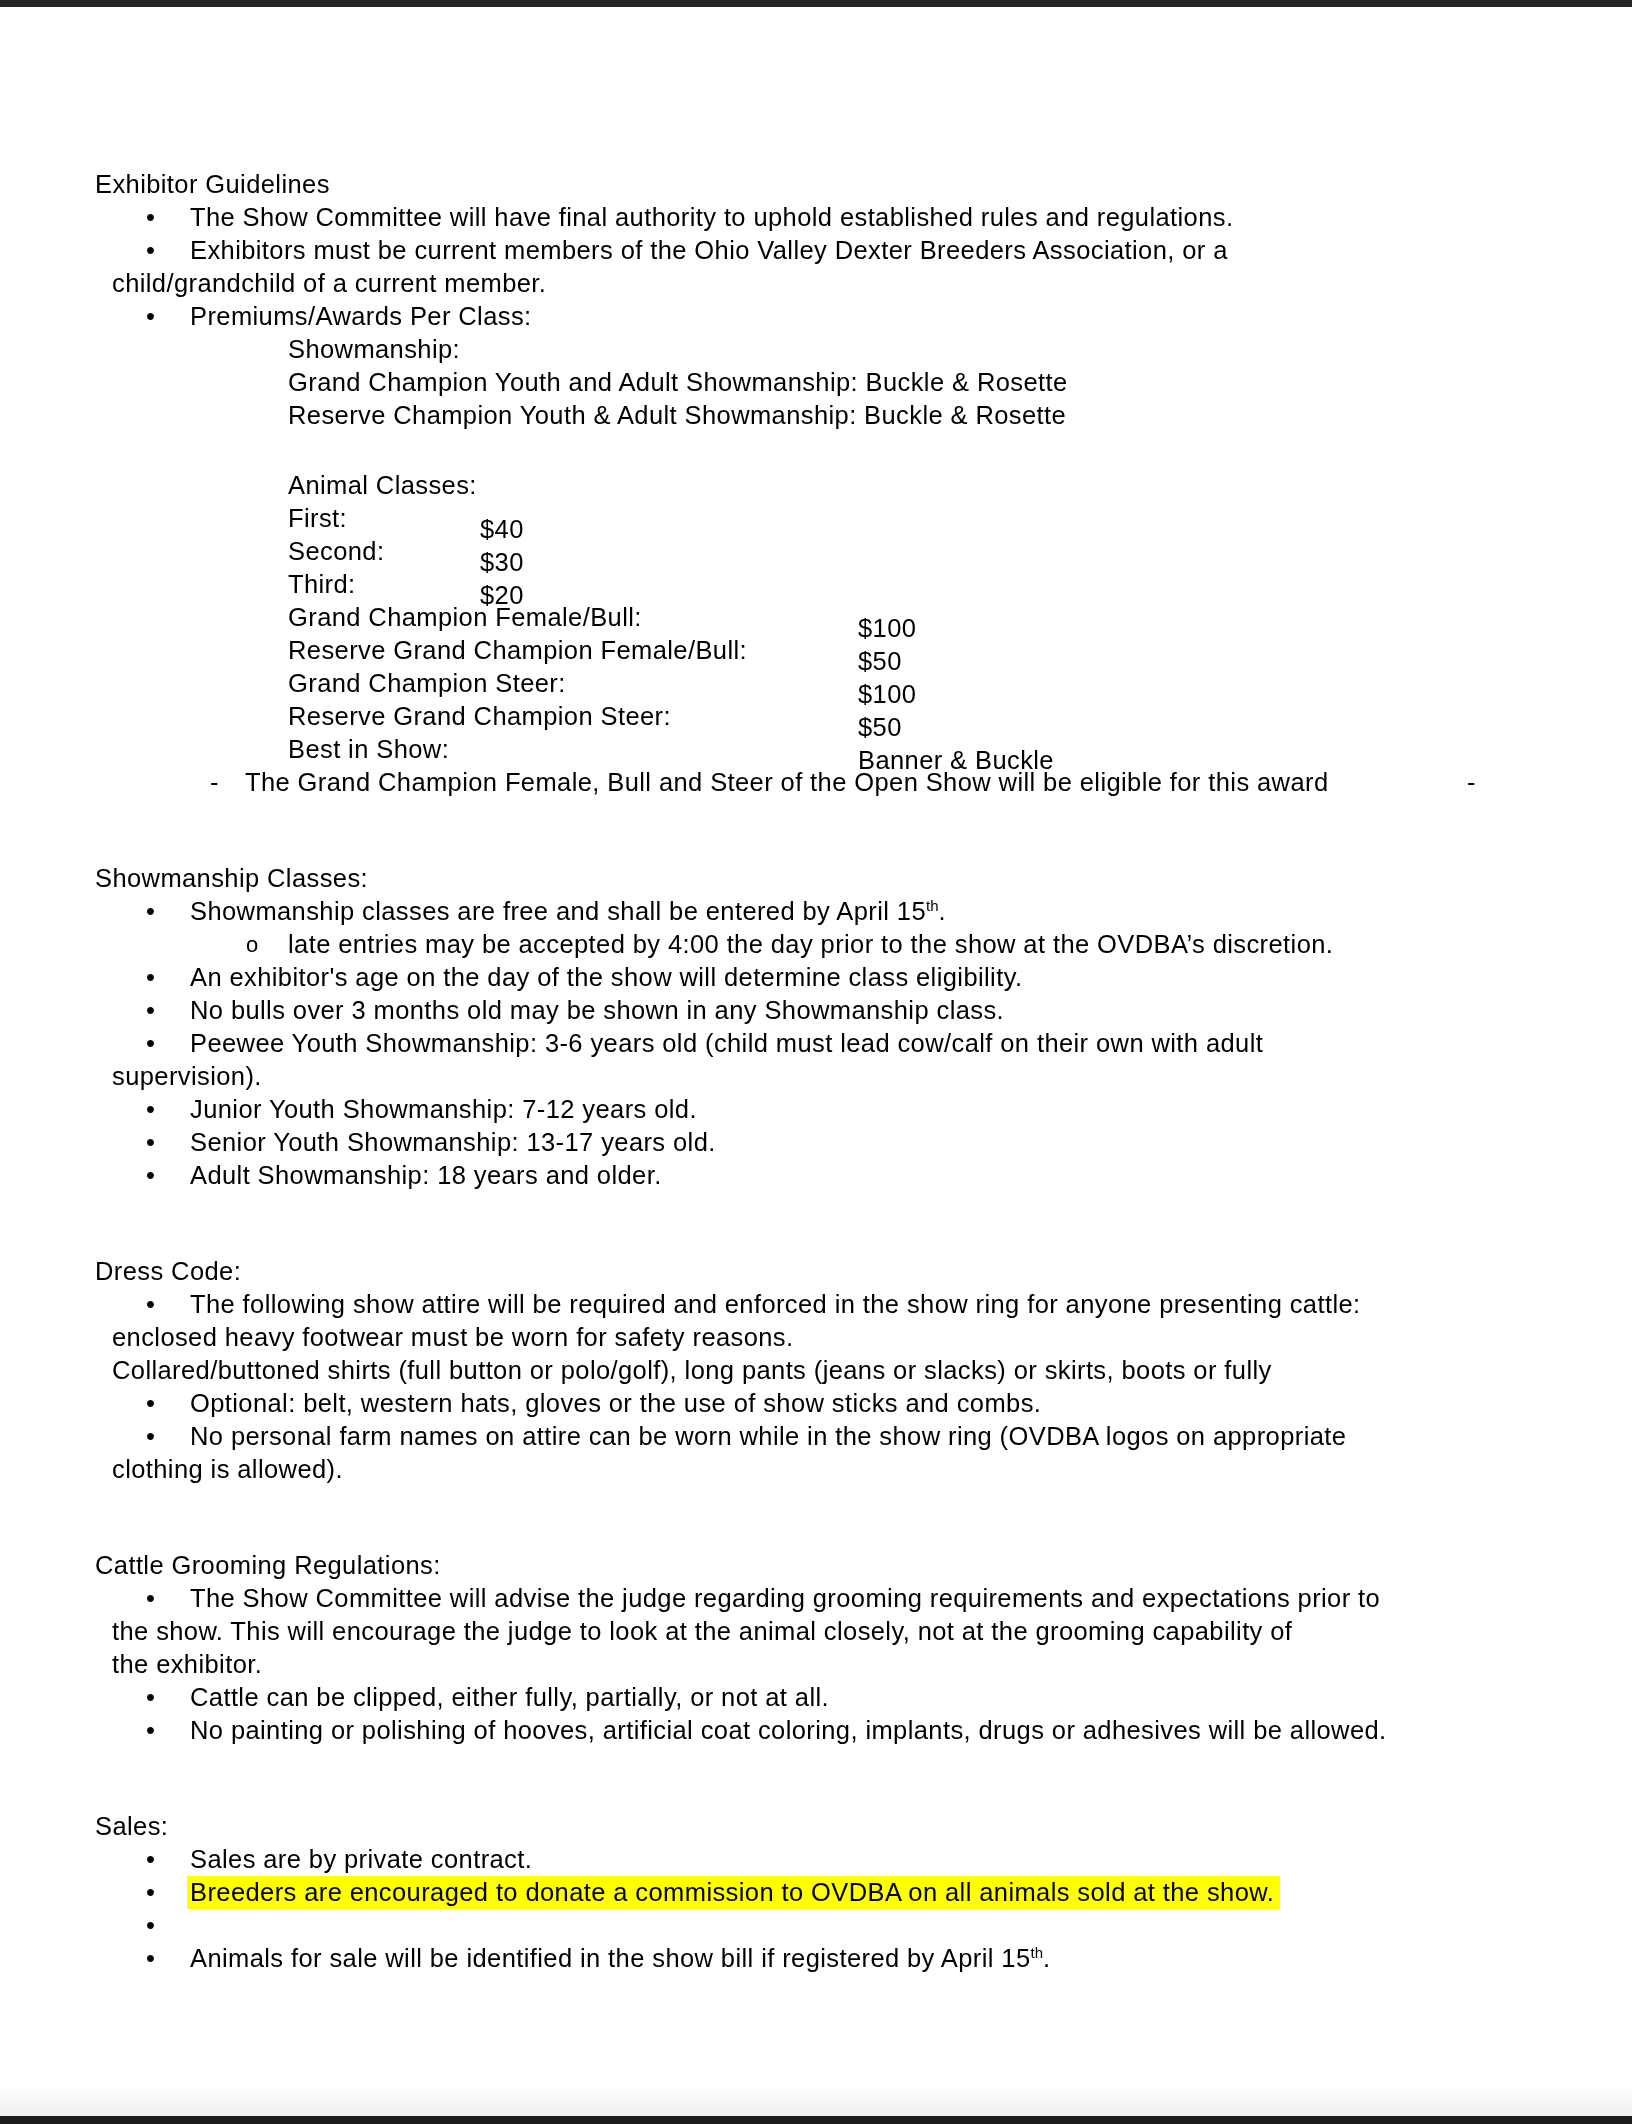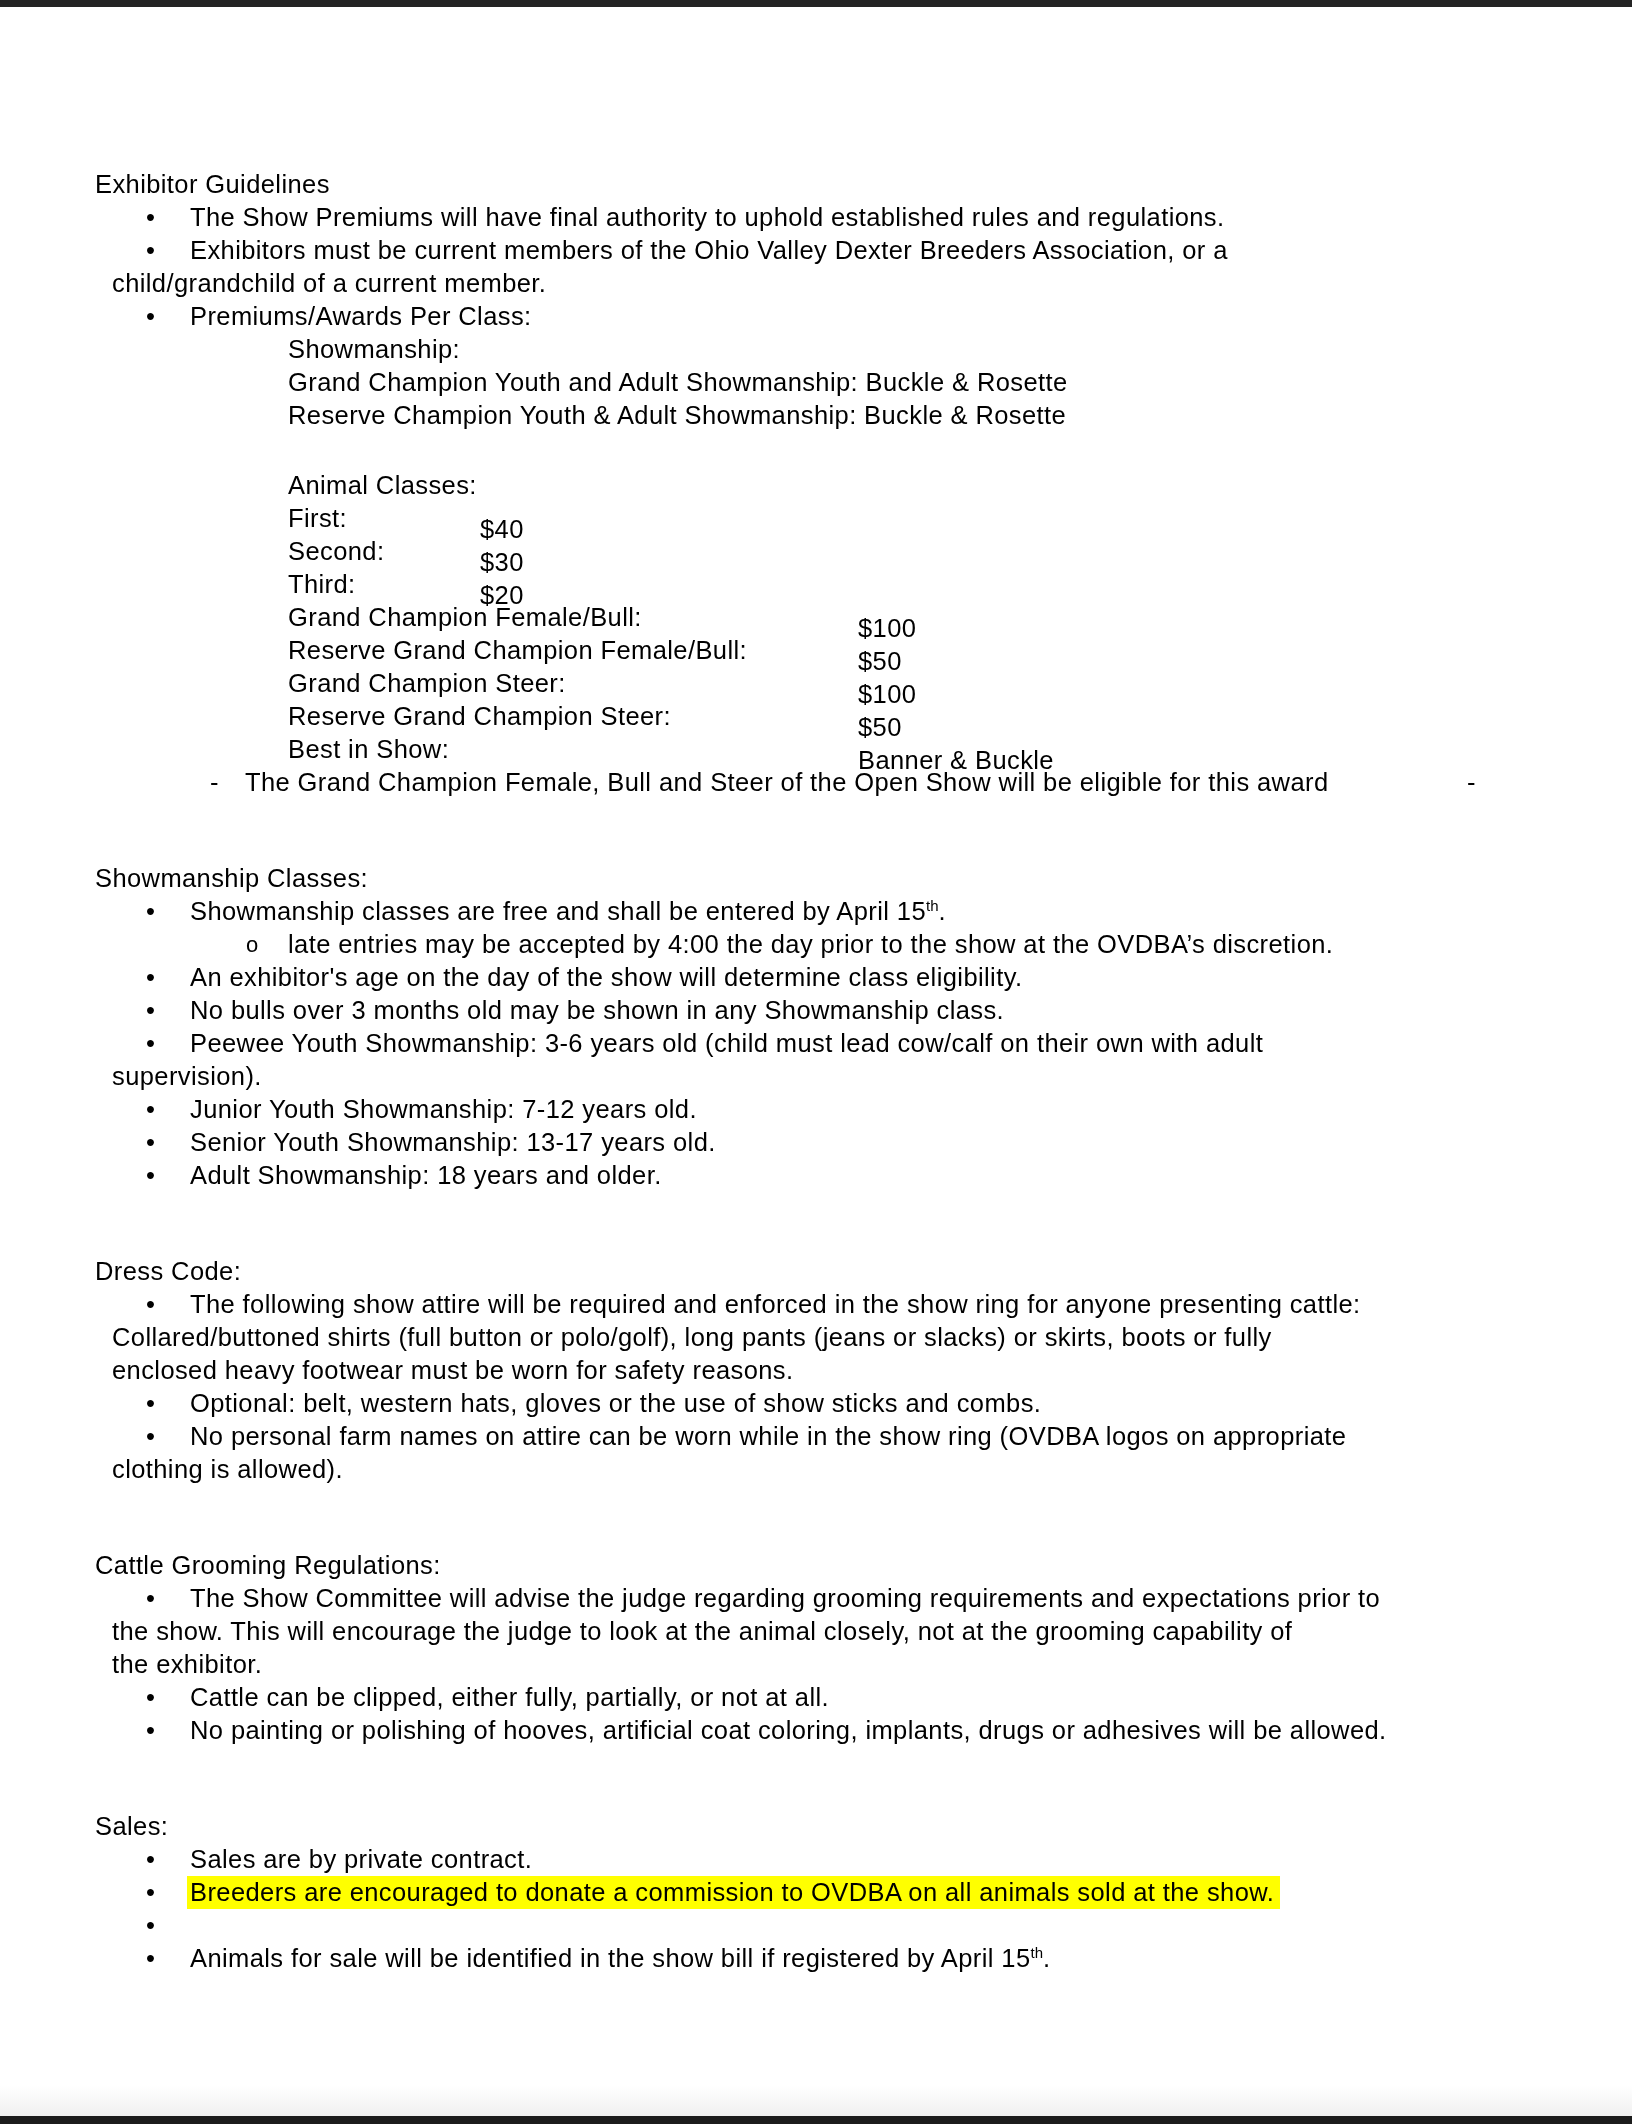--- a/index.html
+++ b/index.html
@@ -81,21 +81,21 @@
   }
 </style>
 </head>
 <body>
 
 <div class="page" style="background: rgb(255, 255, 255); color: rgb(0, 0, 0);">
   <div class="top-bar" style="background: rgb(36, 36, 36);"></div>
   <div class="content">
       <div class="section">
         <div class="line heading"><span class="text">Exhibitor Guidelines</span></div>
-        <div class="line bullet"><span class="marker">•</span><span class="text">The Show Premiums will have final authority to uphold established rules and regulations.</span></div>
+        <div class="line bullet"><span class="marker">•</span><span class="text">The Show Committee will have final authority to uphold established rules and regulations.</span></div>
         <div class="line bullet"><span class="marker">•</span><span class="text">Exhibitors must be current members of the Ohio Valley Dexter Breeders Association, or a</span></div>
         <div class="line cont"><span class="text">child/grandchild of a current member.</span></div>
         <div class="line bullet"><span class="marker">•</span><span class="text">Premiums/Awards Per Class:</span></div>
         <div class="line sub"><span class="text">Showmanship:</span></div>
         <div class="line sub"><span class="text">Grand Champion Youth and Adult Showmanship: Buckle &amp; Rosette</span></div>
         <div class="line sub"><span class="text">Reserve Champion Youth &amp; Adult Showmanship: Buckle &amp; Rosette</span></div>
         <div class="line blank"></div>
         <div class="line sub"><span class="text">Animal Classes:</span></div>
         <div class="line tabrow col1"><span class="tab-label">First:</span><span class="tab-value">$40</span></div>
         <div class="line tabrow col1"><span class="tab-label">Second:</span><span class="tab-value">$30</span></div>
@@ -115,22 +115,22 @@
         <div class="line bullet"><span class="marker">•</span><span class="text">No bulls over 3 months old may be shown in any Showmanship class.</span></div>
         <div class="line bullet"><span class="marker">•</span><span class="text">Peewee Youth Showmanship: 3-6 years old (child must lead cow/calf on their own with adult</span></div>
         <div class="line cont"><span class="text">supervision).</span></div>
         <div class="line bullet"><span class="marker">•</span><span class="text">Junior Youth Showmanship: 7-12 years old.</span></div>
         <div class="line bullet"><span class="marker">•</span><span class="text">Senior Youth Showmanship: 13-17 years old.</span></div>
         <div class="line bullet"><span class="marker">•</span><span class="text">Adult Showmanship: 18 years and older.</span></div>
       </div>
       <div class="section">
         <div class="line heading"><span class="text">Dress Code:</span></div>
         <div class="line bullet"><span class="marker">•</span><span class="text">The following show attire will be required and enforced in the show ring for anyone presenting cattle:</span></div>
+        <div class="line cont"><span class="text">enclosed heavy footwear must be worn for safety reasons.</span></div>
         <div class="line cont"><span class="text">Collared/buttoned shirts (full button or polo/golf), long pants (jeans or slacks) or skirts, boots or fully</span></div>
-        <div class="line cont"><span class="text">enclosed heavy footwear must be worn for safety reasons.</span></div>
         <div class="line bullet"><span class="marker">•</span><span class="text">Optional: belt, western hats, gloves or the use of show sticks and combs.</span></div>
         <div class="line bullet"><span class="marker">•</span><span class="text">No personal farm names on attire can be worn while in the show ring (OVDBA logos on appropriate</span></div>
         <div class="line cont"><span class="text">clothing is allowed).</span></div>
       </div>
       <div class="section">
         <div class="line heading"><span class="text">Cattle Grooming Regulations:</span></div>
         <div class="line bullet"><span class="marker">•</span><span class="text">The Show Committee will advise the judge regarding grooming requirements and expectations prior to</span></div>
         <div class="line cont"><span class="text">the show. This will encourage the judge to look at the animal closely, not at the grooming capability of</span></div>
         <div class="line cont"><span class="text">the exhibitor.</span></div>
         <div class="line bullet"><span class="marker">•</span><span class="text">Cattle can be clipped, either fully, partially, or not at all.</span></div>

